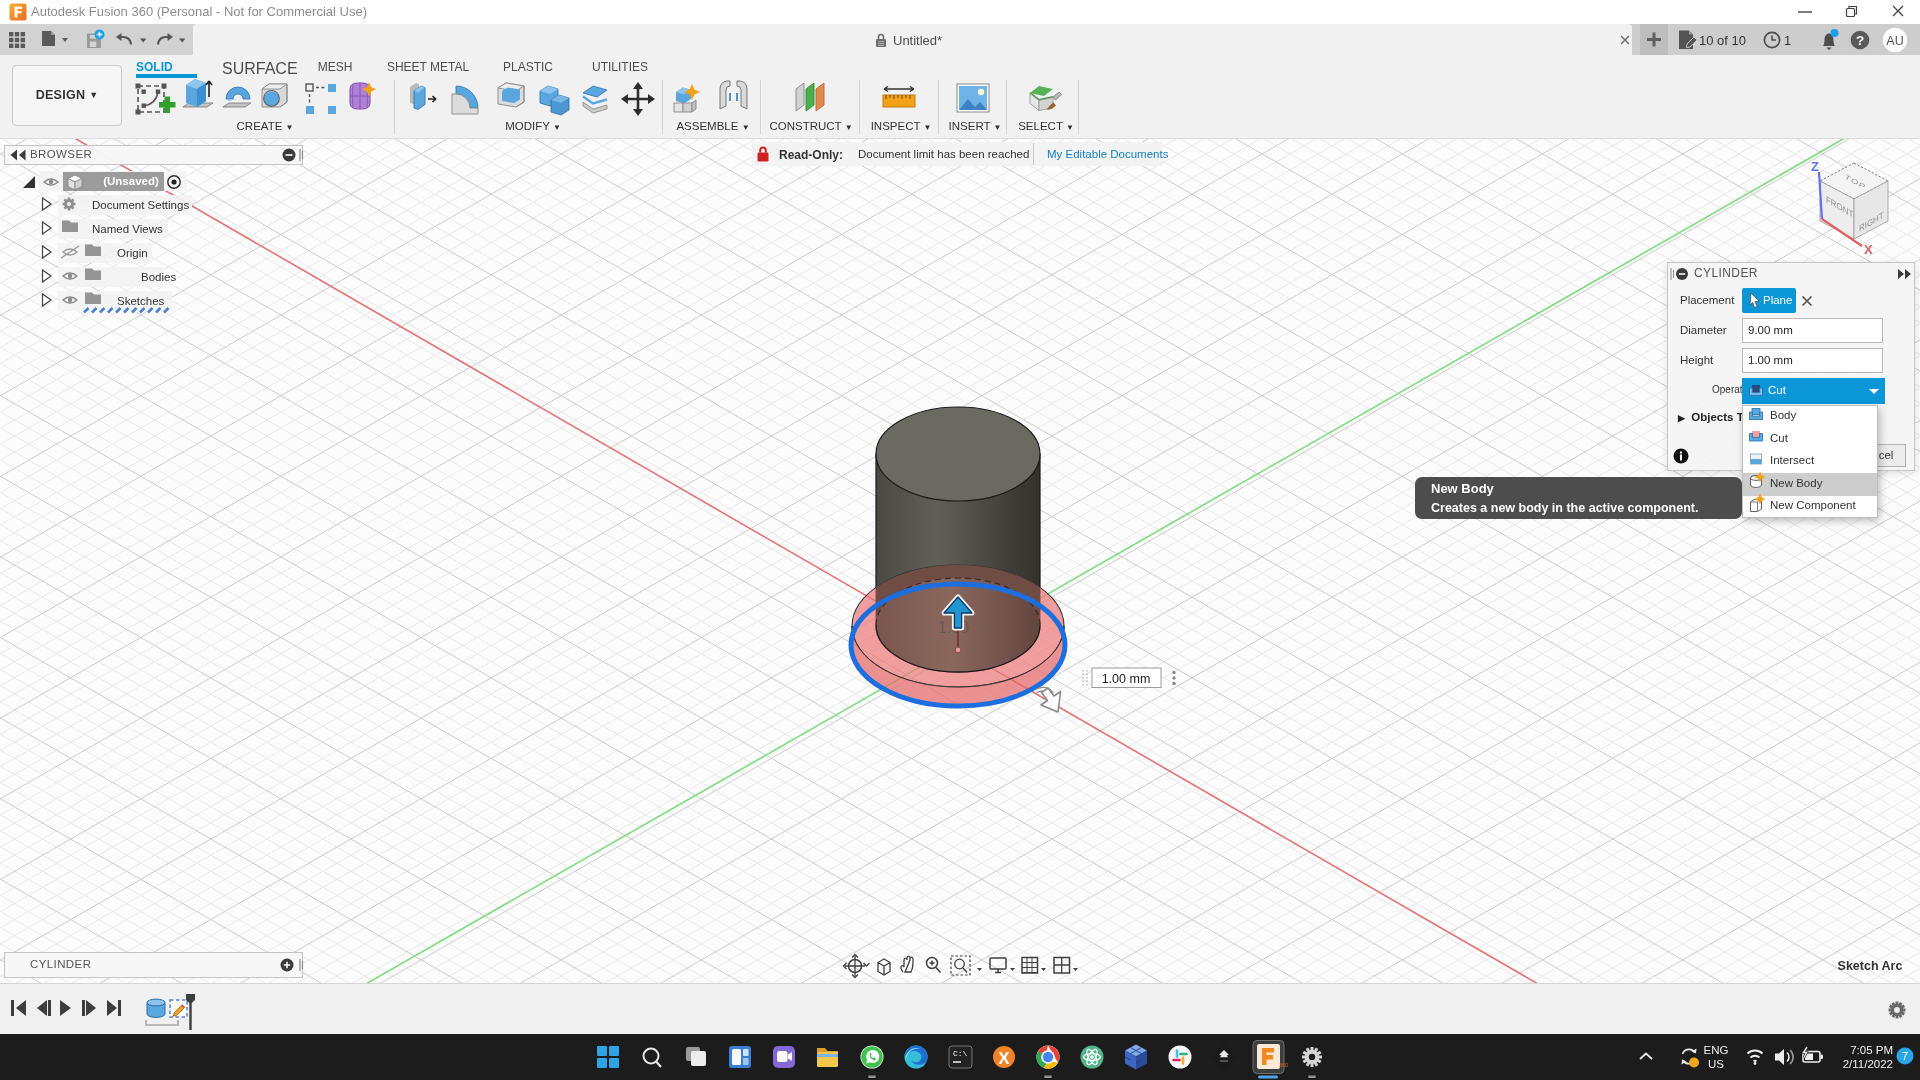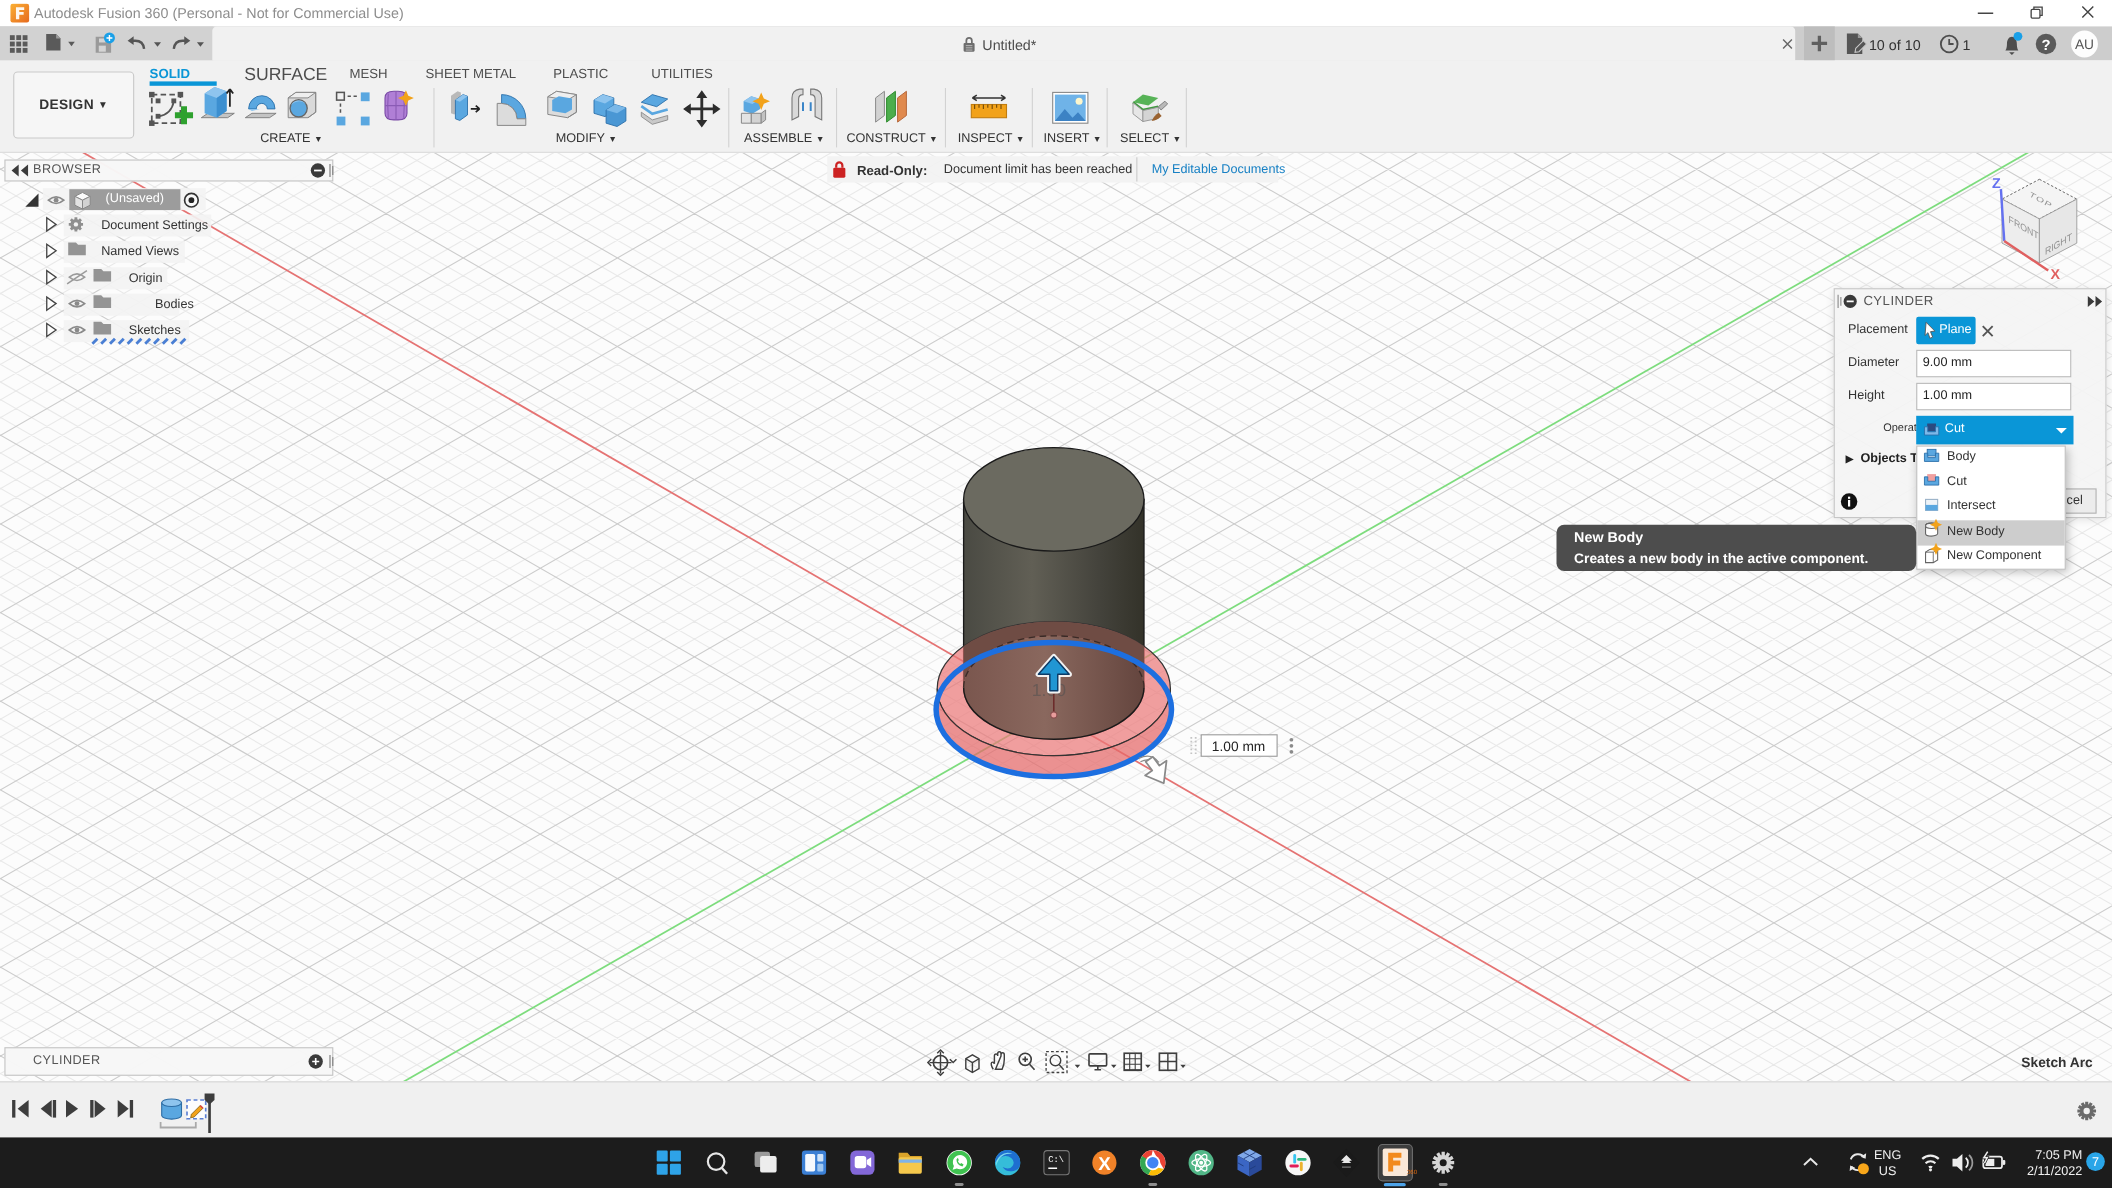--- a/index.html
+++ b/index.html
@@ -368,21 +368,21 @@
   </svg>
   <div class="abs" style="left:779px;top:148px;font-size:12px;font-weight:bold;color:#333;white-space:nowrap;">Read-Only:</div>
   <div class="abs" style="left:858px;top:148px;font-size:11.5px;color:#333;white-space:nowrap;">Document limit has been reached</div>
   <div class="abs" style="left:1033px;top:143px;width:1px;height:22px;background:#c9c9c9;"></div>
   <div class="abs" style="left:1047px;top:148px;font-size:11.5px;color:#1780c4;white-space:nowrap;">My Editable Documents</div>
 
   <div class="abs" style="left:4px;top:145px;width:299px;height:20px;background:rgba(247,247,247,0.97);border:1px solid #c4c4c4;"></div>
   <div class="abs" style="left:30px;top:148px;font-size:11.5px;color:#555;letter-spacing:0.4px;">BROWSER</div>
   <div class="abs" style="left:39px;top:171px;width:148px;height:20px;background:rgba(243,243,243,0.9);"></div>
   <div class="abs" style="left:63px;top:171.5px;width:101px;height:19px;background:#9c9c9c;"></div>
-  <div class="abs" style="left:96px;top:171.5px;width:70px;height:36px;line-height:19px;font-size:11.5px;font-weight:normal;color:#fff;">(Unsaved)</div>
+  <div class="abs" style="left:96px;top:171.5px;width:70px;height:36px;line-height:19px;font-size:11.5px;font-weight:bold;color:#fff;text-align:center;">(Unsaved)</div>
   <div class="abs" style="left:58px;top:195px;width:134px;height:20px;background:rgba(243,243,243,0.9);"></div>
   <div class="abs" style="left:92px;top:195px;height:20px;line-height:20px;font-size:11.5px;color:#333;">Document Settings</div>
   <div class="abs" style="left:58px;top:219px;width:110px;height:20px;background:rgba(243,243,243,0.9);"></div>
   <div class="abs" style="left:92px;top:219px;height:20px;line-height:20px;font-size:11.5px;color:#333;">Named Views</div>
   <div class="abs" style="left:58px;top:243px;width:94px;height:20px;background:rgba(243,243,243,0.9);"></div>
   <div class="abs" style="left:117px;top:243px;height:20px;line-height:20px;font-size:11.5px;color:#333;">Origin</div>
   <div class="abs" style="left:58px;top:267px;width:105px;height:20px;background:rgba(243,243,243,0.9);"></div>
   <div class="abs" style="left:117px;top:267px;height:20px;line-height:20px;font-size:11.5px;color:#333;margin-left:24px;">Bodies</div>
   <div class="abs" style="left:58px;top:291px;width:114px;height:20px;background:rgba(243,243,243,0.9);"></div>
   <div class="abs" style="left:117px;top:291px;height:20px;line-height:20px;font-size:11.5px;color:#333;">Sketches</div>

